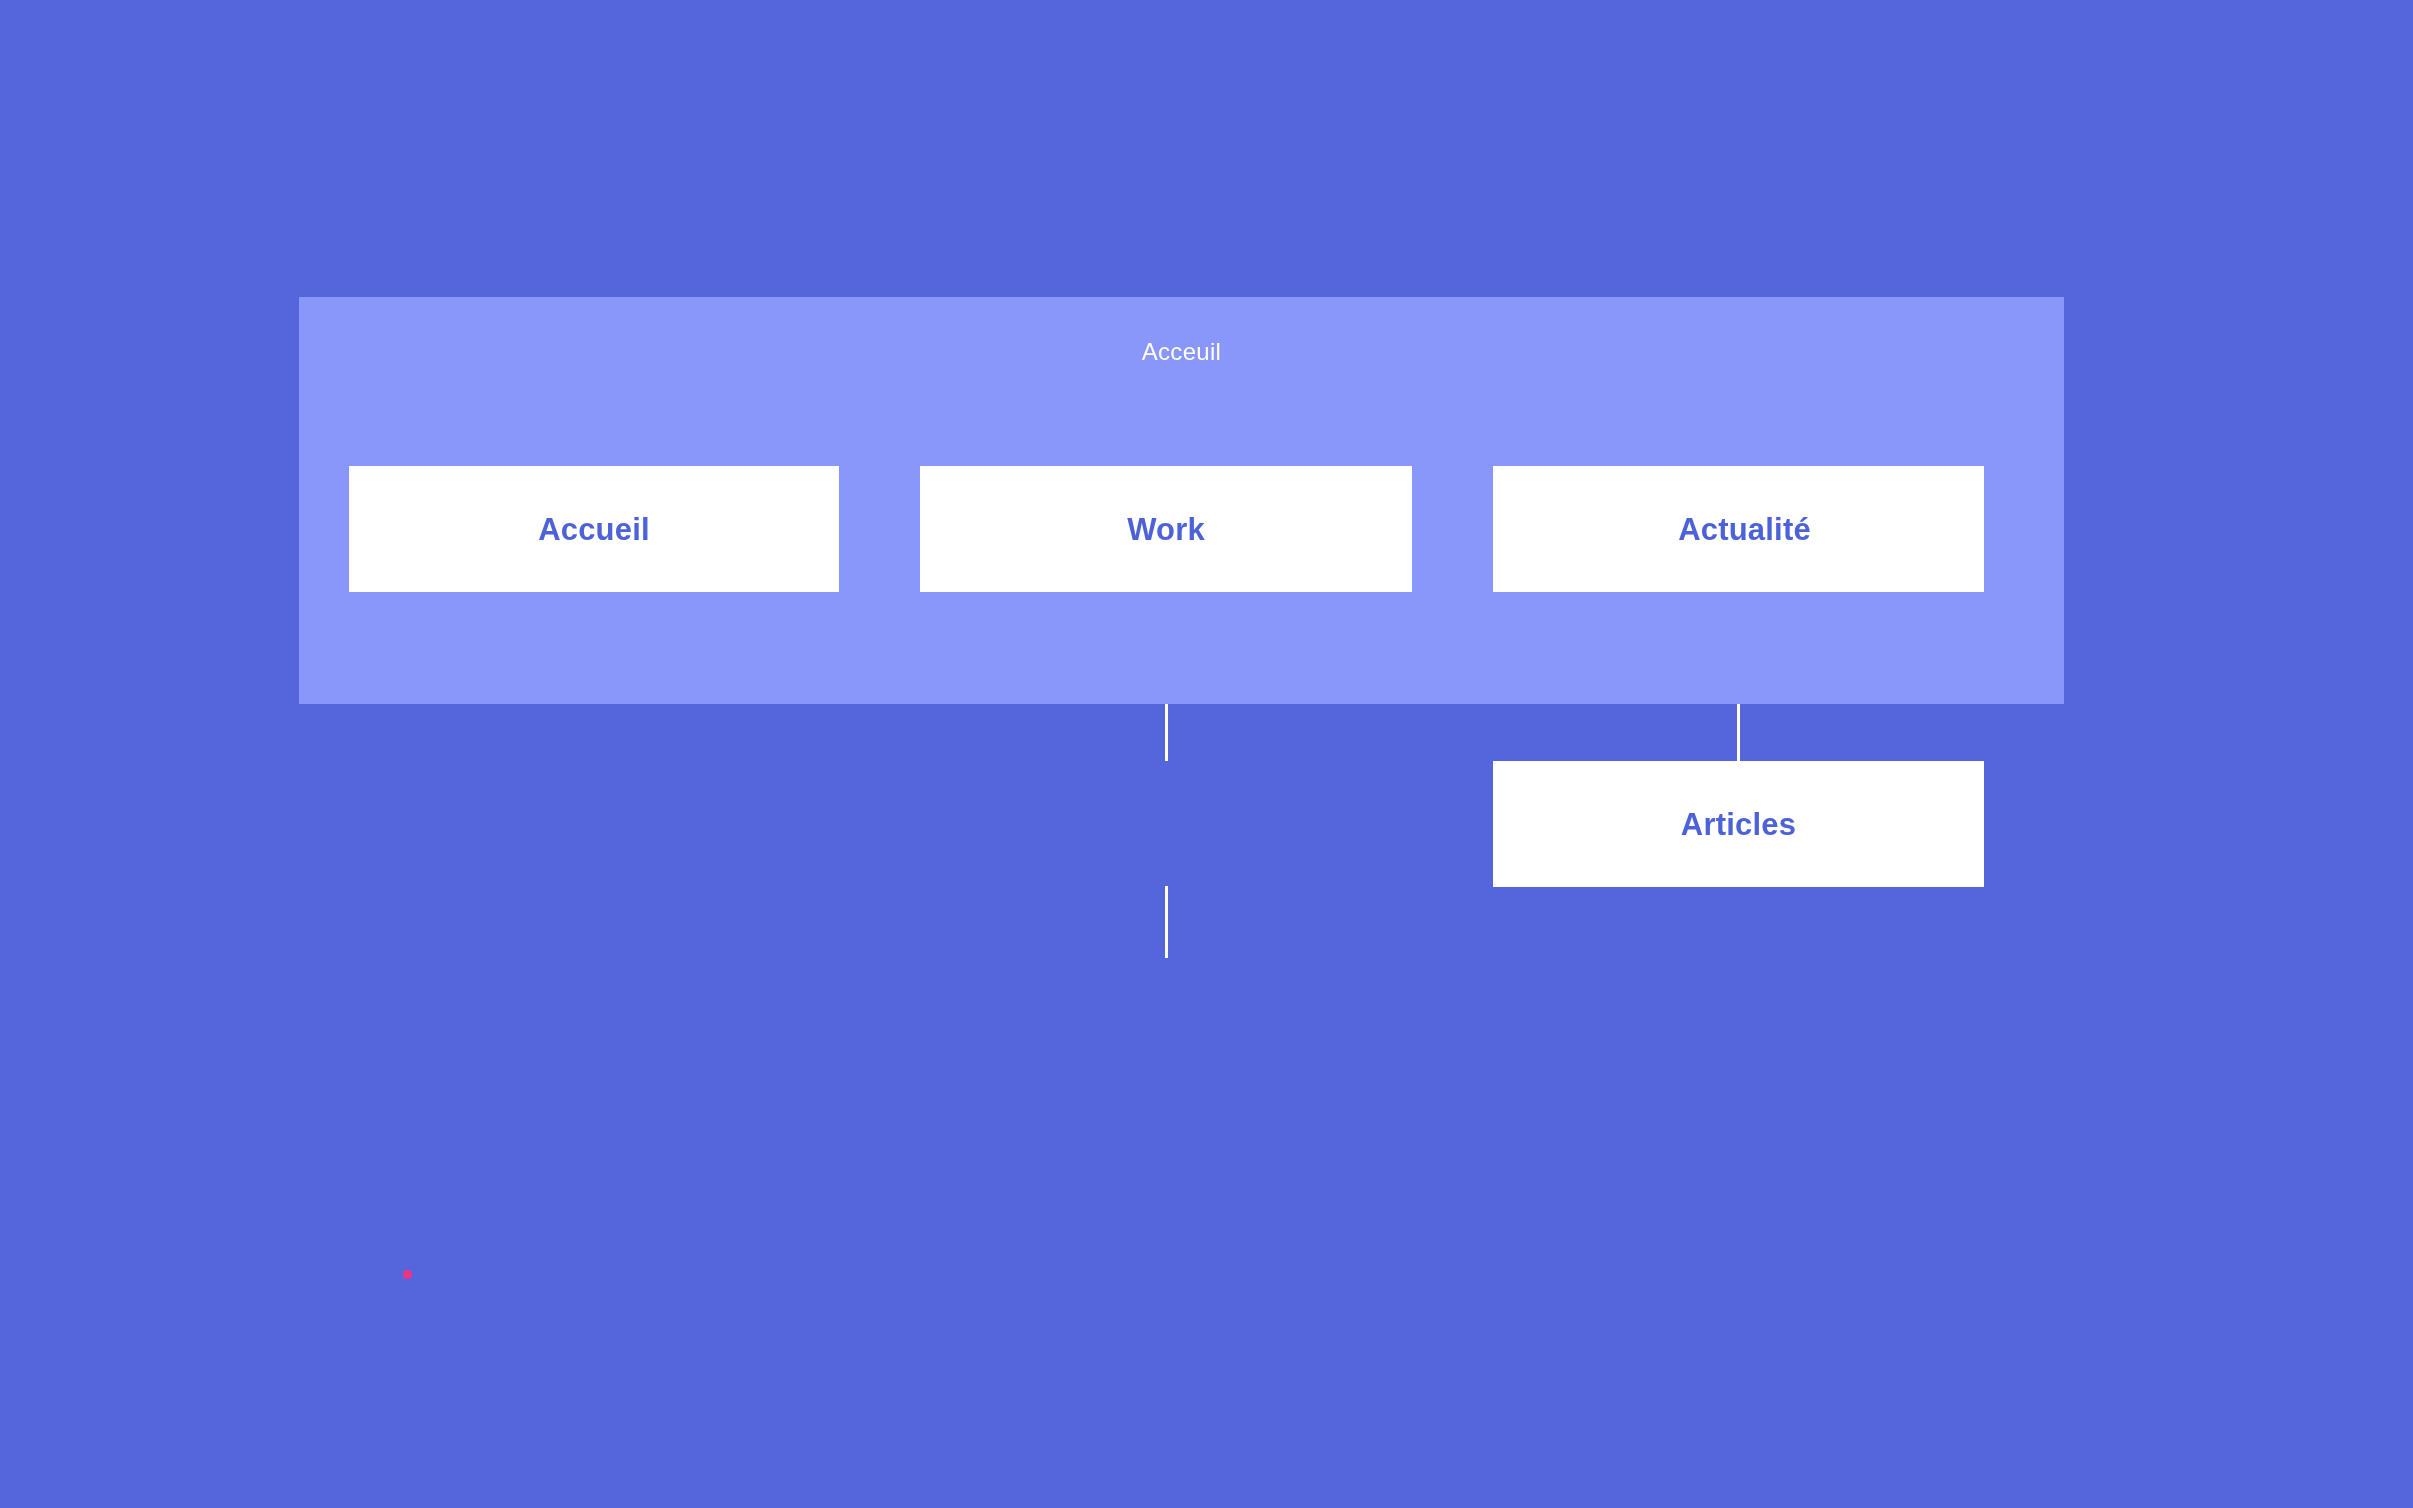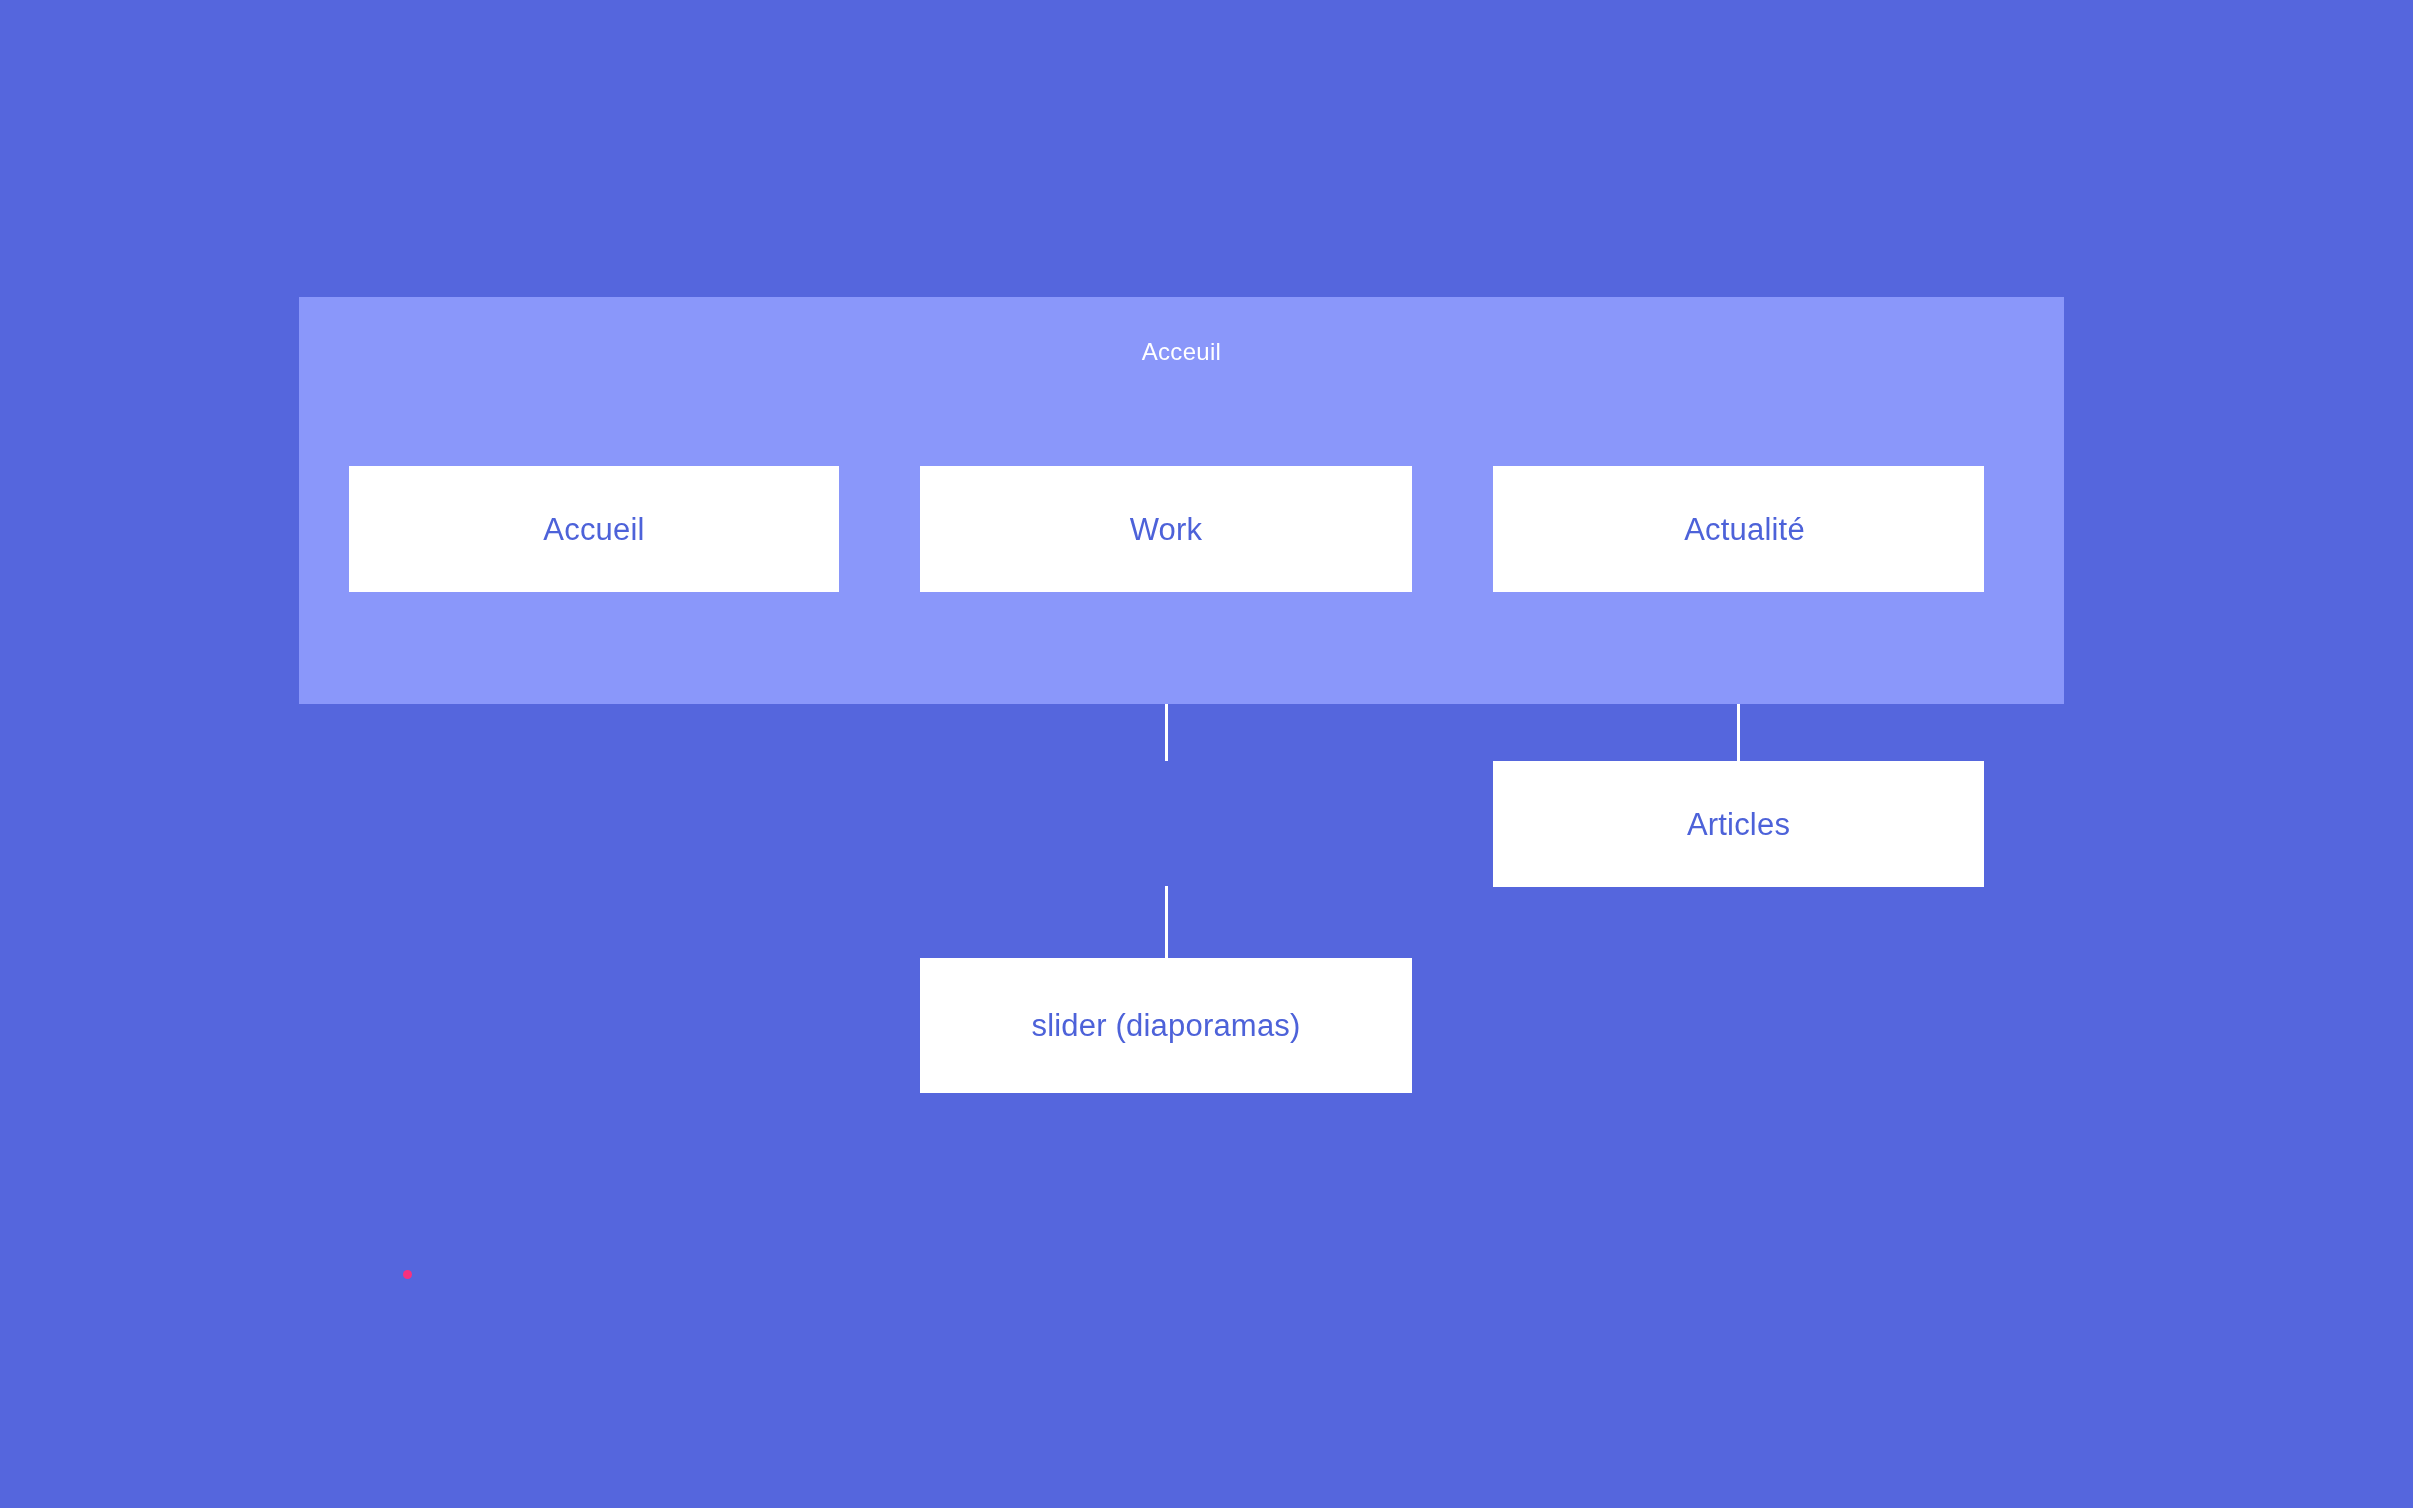--- a/index.html
+++ b/index.html
@@ -54,21 +54,21 @@
     position: absolute;
     background: #ffffff;
     display: flex;
     align-items: center;
     justify-content: center;
     box-sizing: border-box;
   }
   .node-label {
     color: #4d62d9;
     font-size: 31px;
-    font-weight: 400;
+    font-weight: 700;
     letter-spacing: 0.2px;
     line-height: 1;
     white-space: nowrap;
     text-align: center;
   }
 
   
   #node-accueil   { left: 349px;  top: 466px;  width: 490px; height: 126px; }
   #node-work      { left: 920px; top: 466px;  width: 492px; height: 126px; }
   #node-actualite { left: 1493px; top: 466px;  width: 491px; height: 126px; padding-left: 12px; }
@@ -124,20 +124,17 @@
 
   <div class="node" id="node-actualite">
     <span class="node-label">Actualité</span>
   </div>
 
 
   <div class="node" id="node-articles">
     <span class="node-label">Articles</span>
   </div>
 
-  <div class="node" id="node-slider">
-    <span class="node-label">slider (diaporamas)</span>
-  </div>
 
   <div class="cursor-dot"></div>
 
 </div>
 
 
 </body></html>

